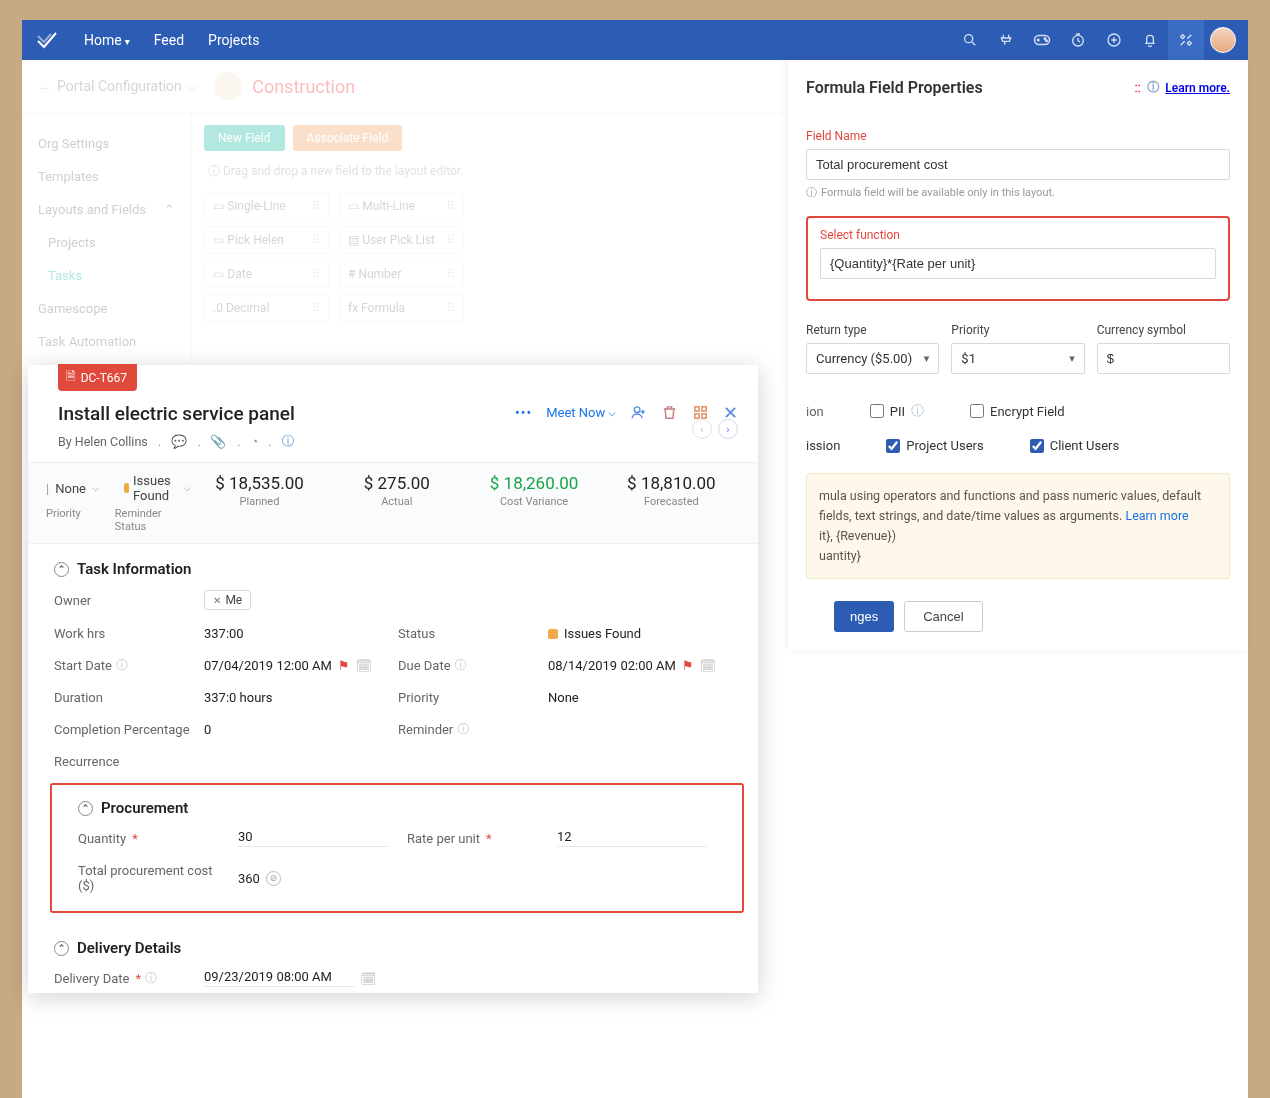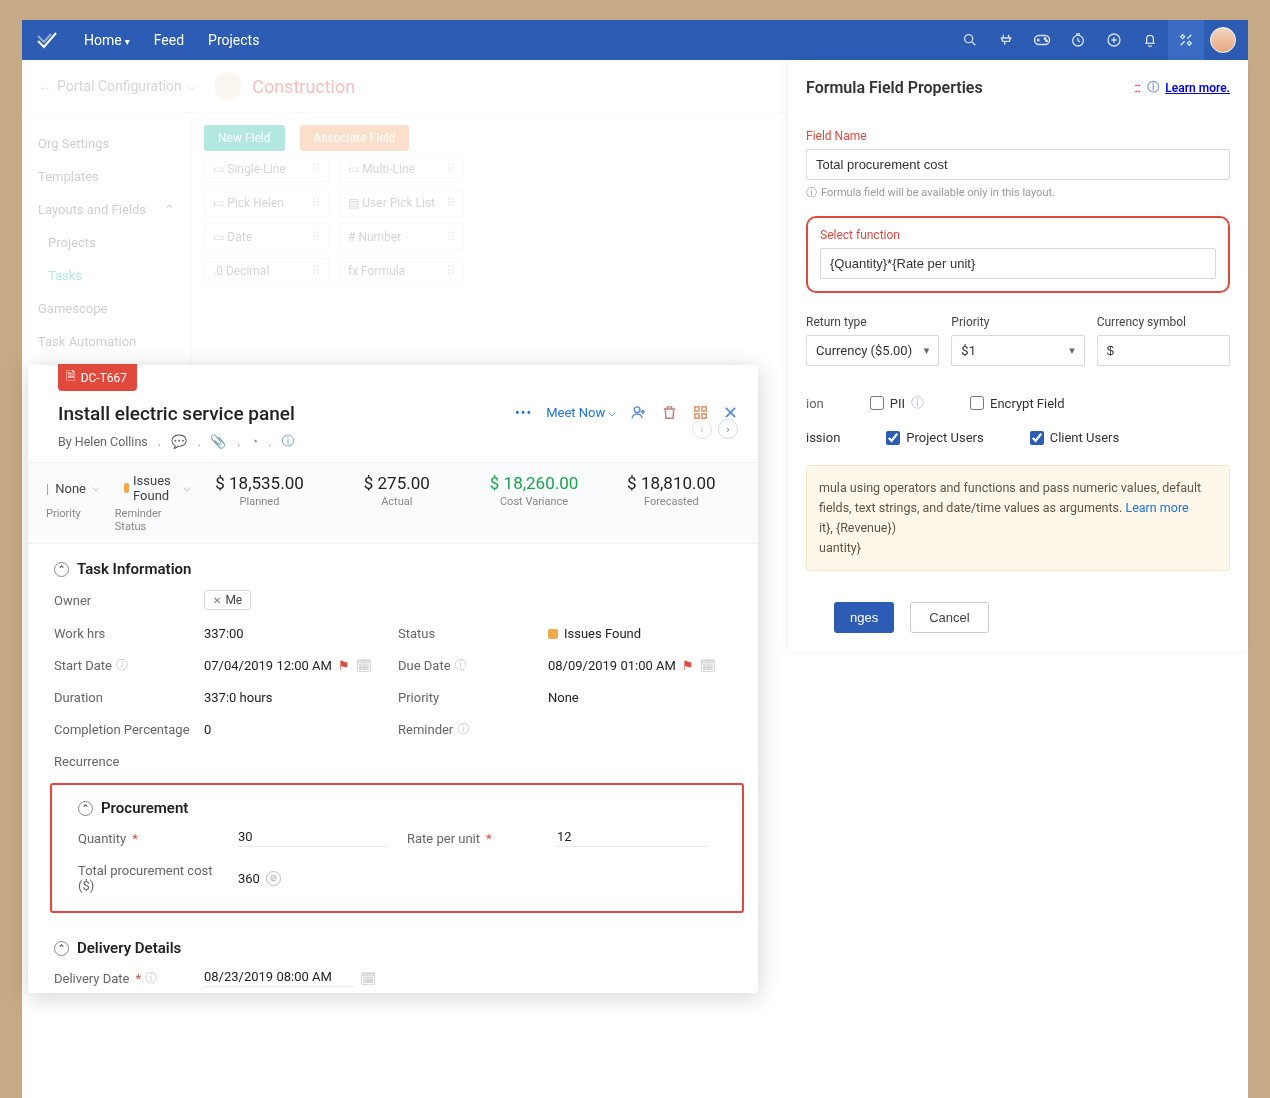--- a/index.html
+++ b/index.html
@@ -24,58 +24,58 @@
   .breadcrumb-row .bc { color:#888; font-size:14px; }
   .breadcrumb-row .chev { color:#aaa; margin-left:6px; font-size:11px; }
   .breadcrumb-row .circle { width:28px; height:28px; border-radius:50%; background:#f7e8d6; margin-left:18px; }
   .breadcrumb-row .title { margin-left:10px; font-size:18px; color:#ef4444; }
   .breadcrumb-row .assoc { margin-left:auto; color:#aaa; font-size:13px; }
   .mainbody { display:flex; height: 300px; }
   .sidenav { width: 170px; border-right:1px solid #eee; padding: 14px 16px; color:#777; font-size:13px; }
   .sidenav .item { padding: 9px 0; }
   .sidenav .sub { padding-left: 10px; }
   .fields-area { flex:1; padding: 12px; }
-  .fields-area .btnrow { display:flex; gap:15px; margin-bottom:4px; }
+  .fields-area .btnrow { display:flex; gap:8px; margin-bottom:12px; }
   .fields-area .btnrow .btn { padding: 6px 14px; border-radius:3px; color:#fff; font-size:12px; }
   .btn-teal { background:#26c0a7; }
   .btn-orange { background:#f1a96b; }
   .hint { color:#aaa; font-size:12px; margin: 6px 0 12px 4px; }
   .fieldgrid { display:grid; grid-template-columns: 1fr 1fr; gap: 6px 10px; width: 260px; }
   .fcell { border:1px solid #eee; border-radius:3px; padding:6px 8px; display:flex; align-items:center; gap:6px; color:#888; font-size:12px; justify-content:space-between; }
   .rightcol { width: 200px; border-left:1px solid #f2f2f2; padding: 12px; color:#aaa; font-size:13px; }
   .rightcol .rlabel { margin: 10px 0 24px; }
   .procure-header { border:1px solid #eee; padding:10px; color:#777; margin-top:20px; }
 
   
   .propspanel { position:absolute; top:60px; right:22px; width:460px; background:#fff; box-shadow: -2px 0 8px rgba(0,0,0,.06); z-index: 30; }
   .propspanel .hdr { display:flex; align-items:center; padding: 18px 18px 14px; font-size:16px; font-weight:600; color:#333;gap:6px; }
   .propspanel .hdr .learn { margin-left:auto; font-size:12px; display:flex; align-items:center; gap:6px; color:#1a73e8; }
   .propspanel .hdr .dots { color:#f06; font-size:10px; letter-spacing:1px; }
   .propspanel .body { padding: 10px 18px 18px; }
   .propspanel .lbl { font-size:12px; color:#e2493d; margin: 8px 0 6px; display:block; }
   .propspanel .lbl.black { color:#444; }
   .propspanel input[type=text], .propspanel .select { width:100%; border:1px solid #d9d9d9; border-radius:2px; padding:7px 9px; font-size:13px; color:#333; background:#fff; }
   .propspanel .info { font-size:11px; color:#999; margin-top:5px; display:flex; align-items:center; gap:4px; }
-  .selectfn-box { border: 2px solid #e2493d; border-radius:10px; padding: 10px 12px 12px; margin-top:16px; }
+  .selectfn-box { border: 2px solid #e2493d; border-radius:4px; padding: 10px 12px 20px; margin-top:16px; }
   .selectfn-box .sflabel { font-size:12px; color:#e2493d; margin-bottom:6px; display:block; }
   .formula-input { width:100%; border:1px solid #d9d9d9; border-radius:2px; padding:7px 9px; font-size:13px; color:#15a548; font-weight:500; }
   .row3 { display:grid; grid-template-columns: 1fr 1fr 1fr; gap:12px; margin-top:14px; }
   .select { display:flex; align-items:center; justify-content:space-between; cursor:pointer; }
   .select::after { content:"▾"; color:#666; font-size:11px; margin-left:6px; }
 
   .checks-row { display:flex; gap:46px; margin-top:28px; align-items:center; }
   .checks-row .spanlabel { color:#666; }
   .chk { display:flex; align-items:center; gap:6px; font-size:13px; color:#333; }
   .chk input { width:14px; height:14px; accent-color:#2c5cb3; }
   .checks-row2 { display:flex; gap:46px; margin-top:18px; align-items:center; }
 
   .help-box { background:#fdf8e9; border:1px solid #f3eac7; border-radius:3px; padding:12px; margin-top:20px; font-size:12.5px; color:#5a5648; line-height:1.6; }
   .help-box a { color:#1a73e8; text-decoration:none; }
 
-  .propspanel .footer { display:flex; gap:16px; margin-top:31px; align-items:center;padding-left:28px; }
+  .propspanel .footer { display:flex; gap:10px; margin-top:22px; align-items:center;padding-left:28px; }
   .btn-primary { background:#2c5cb3; color:#fff; border:none; padding:8px 16px; border-radius:3px; font-size:13px; cursor:pointer; }
   .btn-secondary { background:#fff; color:#444; border:1px solid #ccc; padding:7px 18px; border-radius:3px; font-size:13px; cursor:pointer; }
 
   
   .taskmodal { position:absolute; top:365px; left:28px; width:730px; background:#fff; box-shadow: 0 4px 24px rgba(0,0,0,.18); z-index: 40; border-radius:2px; }
   .taskmodal .tag { position:relative; top:-1px; display:inline-flex; align-items:center; background:#e2493d; color:#fff; font-size:12px; padding:3px 10px 3px 8px; margin-left:30px; border-radius:0 0 4px 4px; gap:5px; }
   .taskmodal .thead { padding: 10px 20px 12px 30px; display:flex; align-items:flex-start; }
   .taskmodal .thead .title { font-size:19px; color:#222; font-weight:500; }
   .taskmodal .byline { font-size:12.5px; color:#666; display:flex; align-items:center; gap:10px; margin-top:8px; }
   .taskmodal .byline .ic { color:#999; font-size:13px; }
@@ -195,20 +195,21 @@
         <div class="item sub">Projects</div>
         <div class="item sub" style="color:#26c0a7">Tasks</div>
         <div class="item">Gamescope</div>
         <div class="item">Task Automation</div>
       </div>
       <div class="fields-area">
         <div class="btnrow">
           <span class="btn btn-teal">New Field</span>
           <span class="btn btn-orange">Associate Field</span>
         </div>
+        <div class="hint">ⓘ Drag and drop a new field to the layout editor.</div>
         <div class="fieldgrid">
           <div class="fcell">
               <span>▭ <span>Single-Line</span></span>
               <span style="color:#ccc">⠿</span>
             </div>
           <div class="fcell">
               <span>▭ <span>Multi-Line</span></span>
               <span style="color:#ccc">⠿</span>
             </div>
           <div class="fcell">
@@ -440,21 +441,21 @@
       <div class="v">
           <span>07/04/2019 12:00 AM</span>
           <span class="tiny-ic" style="color:#e2493d">⚑</span>
           <span class="tiny-ic">🗓</span>
         </div>
       <div class="k">
           <span>Due Date</span>
           <span class="infotiny">ⓘ</span>
         </div>
       <div class="v">
-          <span>08/09/2019 01:00 AM</span>
+          <span>08/14/2019 02:00 AM</span>
           <span class="tiny-ic" style="color:#e2493d">⚑</span>
           <span class="tiny-ic">🗓</span>
         </div>
 
       <div class="k">Duration</div>
       <div class="v">337:0 hours</div>
       <div class="k">Priority</div>
       <div class="v">None</div>
 
       <div class="k">Completion Percentage</div>
@@ -504,18 +505,18 @@
         <span class="collapse-ic">⌃</span>
         <span>Delivery Details</span>
       </div>
     <div class="kv-grid" style="grid-template-columns: 140px 1fr;">
       <div class="k">
           <span>Delivery Date</span>
           <span class="req">*</span> 
           <span class="infotiny">ⓘ</span>
         </div>
       <div class="v">
-          <span class="val-field">08/23/2019 08:00 AM</span> 
+          <span class="val-field">09/23/2019 08:00 AM</span> 
           <span class="tiny-ic">🗓</span>
         </div>
     </div>
   </div>
 </div>
 
 </body></html>

